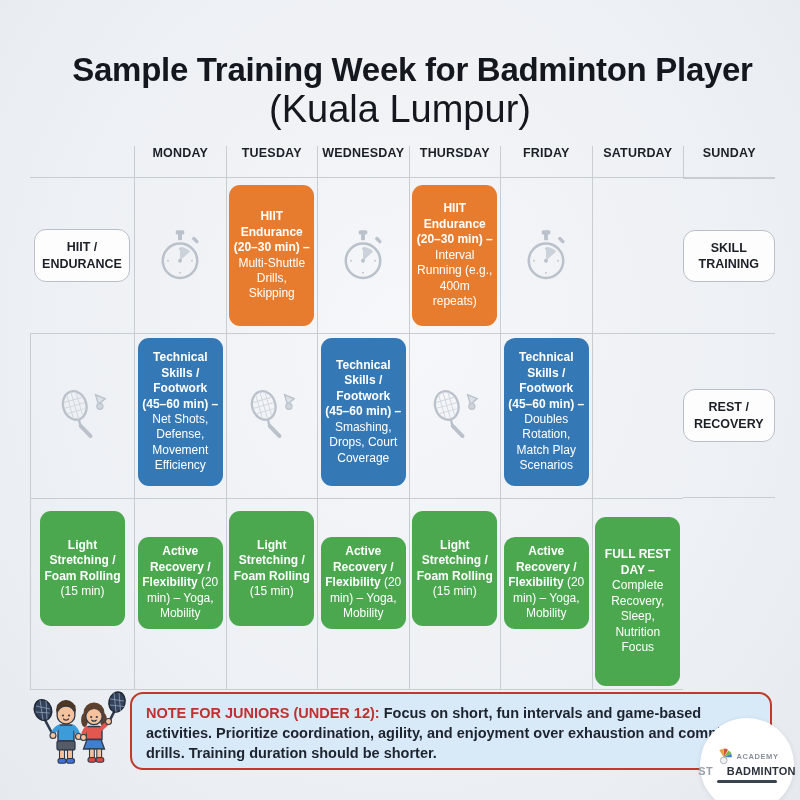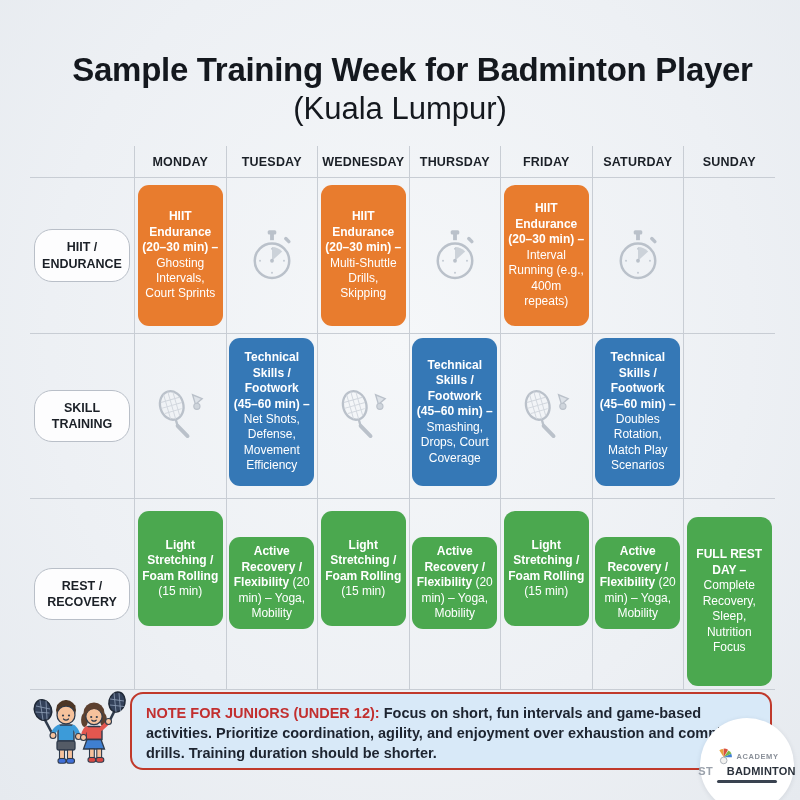--- a/index.html
+++ b/index.html
@@ -6,38 +6,38 @@
   body{
     width:800px;height:800px;overflow:hidden;position:relative;
     font-family:"Liberation Sans","DejaVu Sans",sans-serif;
     background:radial-gradient(ellipse at 50% 42%, #f5f7f9 0%, #edf0f4 62%, #e6eaef 100%);
   }
   .canvas{position:absolute;inset:0;}
 
   
   .title{position:absolute;top:50px;left:0;width:800px;text-align:center;color:#14181e;}
   .title .t1{font-size:33px;font-weight:700;letter-spacing:-.3px;line-height:40px;margin-left:25px;}
-  .title .t2{font-size:31px;font-weight:500;line-height:38px;}
+  .title .t2{font-size:38px;font-weight:500;line-height:38px;}
 
   
   .table{
     position:absolute;left:30px;top:146px;
     display:grid;
     grid-template-columns:104px repeat(7,91.5px);
     grid-template-rows:32px 155px 165px 192px;
   }
   .c{box-sizing:border-box;display:flex;justify-content:center;}
   .dc{border-left:1.5px solid var(--grid-line);}
-  .h{border-bottom:1.5px solid var(--grid-line);align-items:center;}
+  .h{border-bottom:1.5px solid var(--grid-line);align-items:flex-start;}
   .h span{font-size:12.5px;font-weight:700;color:#1b2027;letter-spacing:.2px;}
   .r2{border-top:1.5px solid var(--grid-line);}
   .r3{border-top:1.5px solid var(--grid-line);border-bottom:1.5px solid var(--grid-line);}
   .rh{align-items:center;}
   .pill{
-    background:#fdfdfe;border:1.5px solid #b9bfc8;border-radius:18px;
+    background:#fdfdfe;border:1.5px solid #b9bfc8;border-radius:12px;
     width:86px;padding:9px 4px;text-align:center;
     font-size:12.5px;font-weight:700;color:#1b2027;line-height:1.3;
   }
 
   
   .card{
     box-sizing:border-box;width:85px;border-radius:11px;
     display:flex;flex-direction:column;justify-content:center;
     padding:8px 4px;
   }
@@ -106,25 +106,20 @@
     <div class="c h dc">
         <span>SATURDAY</span>
       </div>
     <div class="c h dc">
         <span>SUNDAY</span>
       </div>
 
     <div class="c r1 rh">
         <div class="pill">HIIT / ENDURANCE</div>
       </div>
-    <div class="c r1 dc">
-      <div class="card orange">
-        <div class="ct"><span class="b">HIIT Endurance (20–30 min) –</span> <span>Ghosting Intervals, Court Sprints</span></div>
-      </div>
-    </div>
     <div class="c r1 dc ic">
       <svg viewBox="0 0 48 56" width="46" height="54">
         <rect x="19.5" y="1" width="9" height="4.5" rx="1.6" fill="#bac1ca"></rect>
         <rect x="22" y="5" width="4" height="6.5" fill="#bac1ca"></rect>
         <rect x="36" y="9.6" width="8" height="3.6" rx="1.7" fill="#bac1ca" transform="rotate(45 40 11.4)"></rect>
         <circle cx="24" cy="33" r="18" fill="none" stroke="#bac1ca" stroke-width="2.6"></circle>
         <path d="M24 33 L24 18.6 A14.4 14.4 0 0 1 34.6 23.3 Z" fill="#ccd2d9"></path>
         <circle cx="24" cy="33" r="2" fill="#bac1ca"></circle>
         <circle cx="24" cy="20.5" r="1.1" fill="#c5ccd4"></circle>
           <circle cx="36.5" cy="33" r="1.1" fill="#c5ccd4"></circle>

